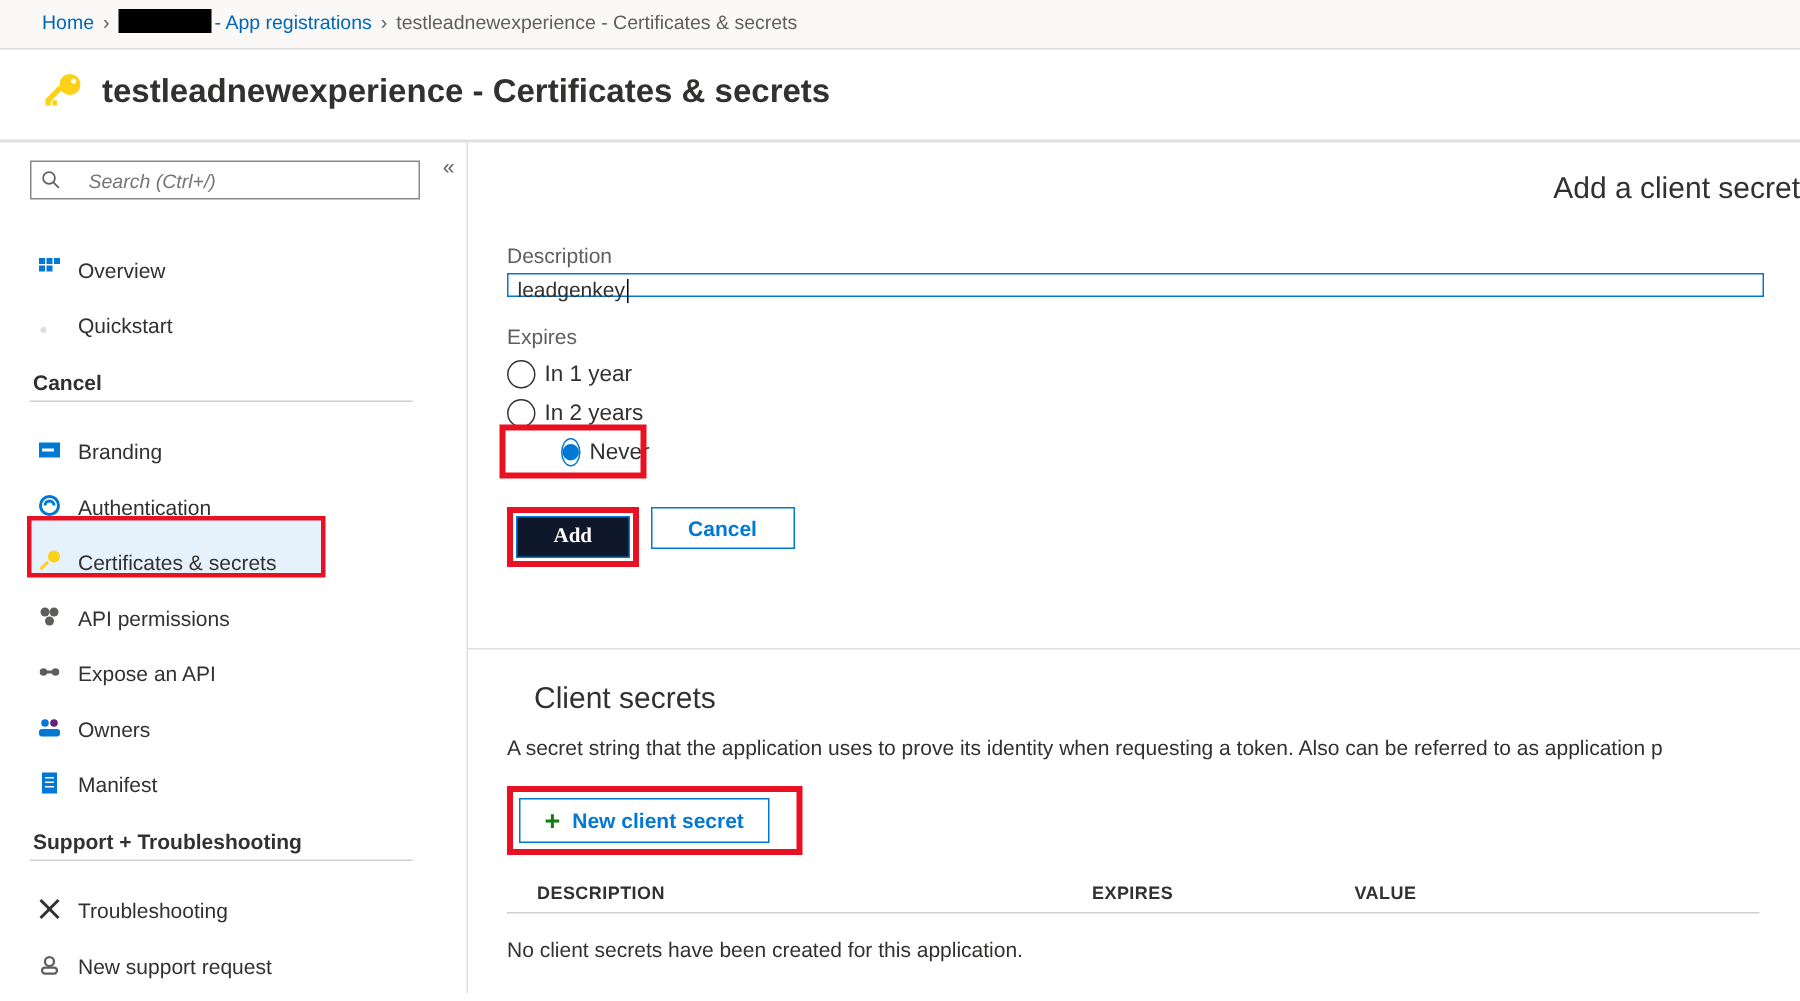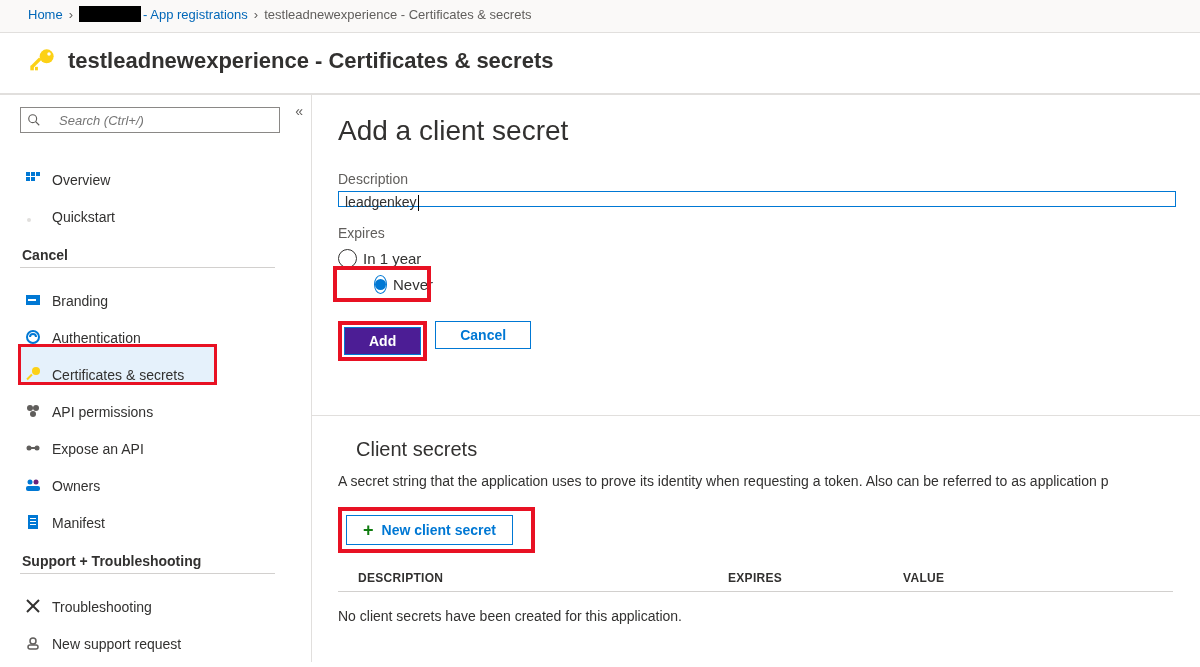--- a/index.html
+++ b/index.html
@@ -25,32 +25,32 @@
   .nav-list { margin-top:18px; }
   .nav-item { display:flex; align-items:flex-end; gap:10px; height:37px; padding-left:4px; cursor:pointer;}
   .nav-item.active { background:#e5f1fb; }
   .nav-section { font-weight:600; font-size:14px; margin:22px 0 4px 2px;}
   .nav-divider { border-bottom:1px solid #d2d0ce; margin:2px 0 4px 0; width:255px;}
   .nav-icon { width:18px; height:18px; display:flex; align-items:center; justify-content:center;}
   .redbox { outline:3px solid #e81123; outline-offset:-1px;}
 
   .main { flex:1; overflow:auto; position:relative; }
   .panel { padding:20px 0 28px 26px; }
-  .panel h2 { font-size:28px; font-weight:400; margin:0 0 24px 0;}
+  .panel h2 { font-size:20px; font-weight:400; margin:0 0 24px 0;text-align:right;}
   .label { color:#605e5c; font-size:14px; margin-bottom:4px;}
   .desc-input { width:838px; height:16px; border:1px solid #0078d4; padding:2px 6px; font-size:14px; outline:none;}
   .radio-group { margin-top:4px;}
   .radio-row { display:flex; align-items:center; gap:6px; height:26px; font-size:15px;}
   .radio { width:19px; height:19px; border:1px solid #323130; border-radius:50%; display:flex; align-items:center; justify-content:center;}
   .radio.sel::after { content:""; width:11px; height:11px; background:#0078d4; border-radius:50%;}
   .radio.sel { border-color:#0078d4;}
 
   .btn-row { display:flex; gap:8px; margin-top:24px;}
   .btn { height:28px; padding:0 24px; font-size:14px; display:flex; align-items:center; justify-content:center; cursor:pointer; border:1px solid #0078d4;}
-  .btn.primary { background:#4c1d95; color:#fff; font-weight:600;}
+  .btn.primary { background:#0f172a; color:#fff; font-weight:600;font-family:Liberation Serif, serif;}
   .btn.secondary { background:#fff; color:#0078d4; font-weight:600;}
   .redframe { border:4px solid #e81123; padding:2px; display:inline-flex;}
 
   .divider-h { border-top:1px solid #e1dfdd; margin:26px 0 0 -26px;}
   .section2 { padding:22px 0 0 26px;}
   .section2 h2 { font-size:20px; font-weight:400; margin:0 0 12px 18px;}
   .desc-text { font-size:14px; margin-bottom:18px;}
   .new-btn { height:30px; border:1px solid #0078d4; background:#fff; color:#0078d4; display:inline-flex; align-items:center; gap:8px; padding:0 16px; font-weight:600; cursor:pointer; font-size:14px;}
   .plus { color:#107c10; font-size:18px; font-weight:700;}
 
@@ -224,20 +224,24 @@
 
       <div class="label">Description</div>
       <div class="desc-input"><span>leadgenkey</span><span class="caret"></span></div>
 
       <div class="label" style="margin-top:18px">Expires</div>
       <div class="radio-group">
         <div class="radio-row">
           <span class="radio"></span>
           <span>In 1 year</span>
         </div>
+        <div class="radio-row">
+          <span class="radio"></span>
+          <span>In 2 years</span>
+        </div>
         <div class="radio-row redframe-nolabel" style="width:88px;">
           <span class="radio sel"></span>
           <span>Never</span>
         </div>
       </div>
 
       <div class="btn-row">
         <span class="redframe">
           <span class="btn primary">Add</span>
         </span>

